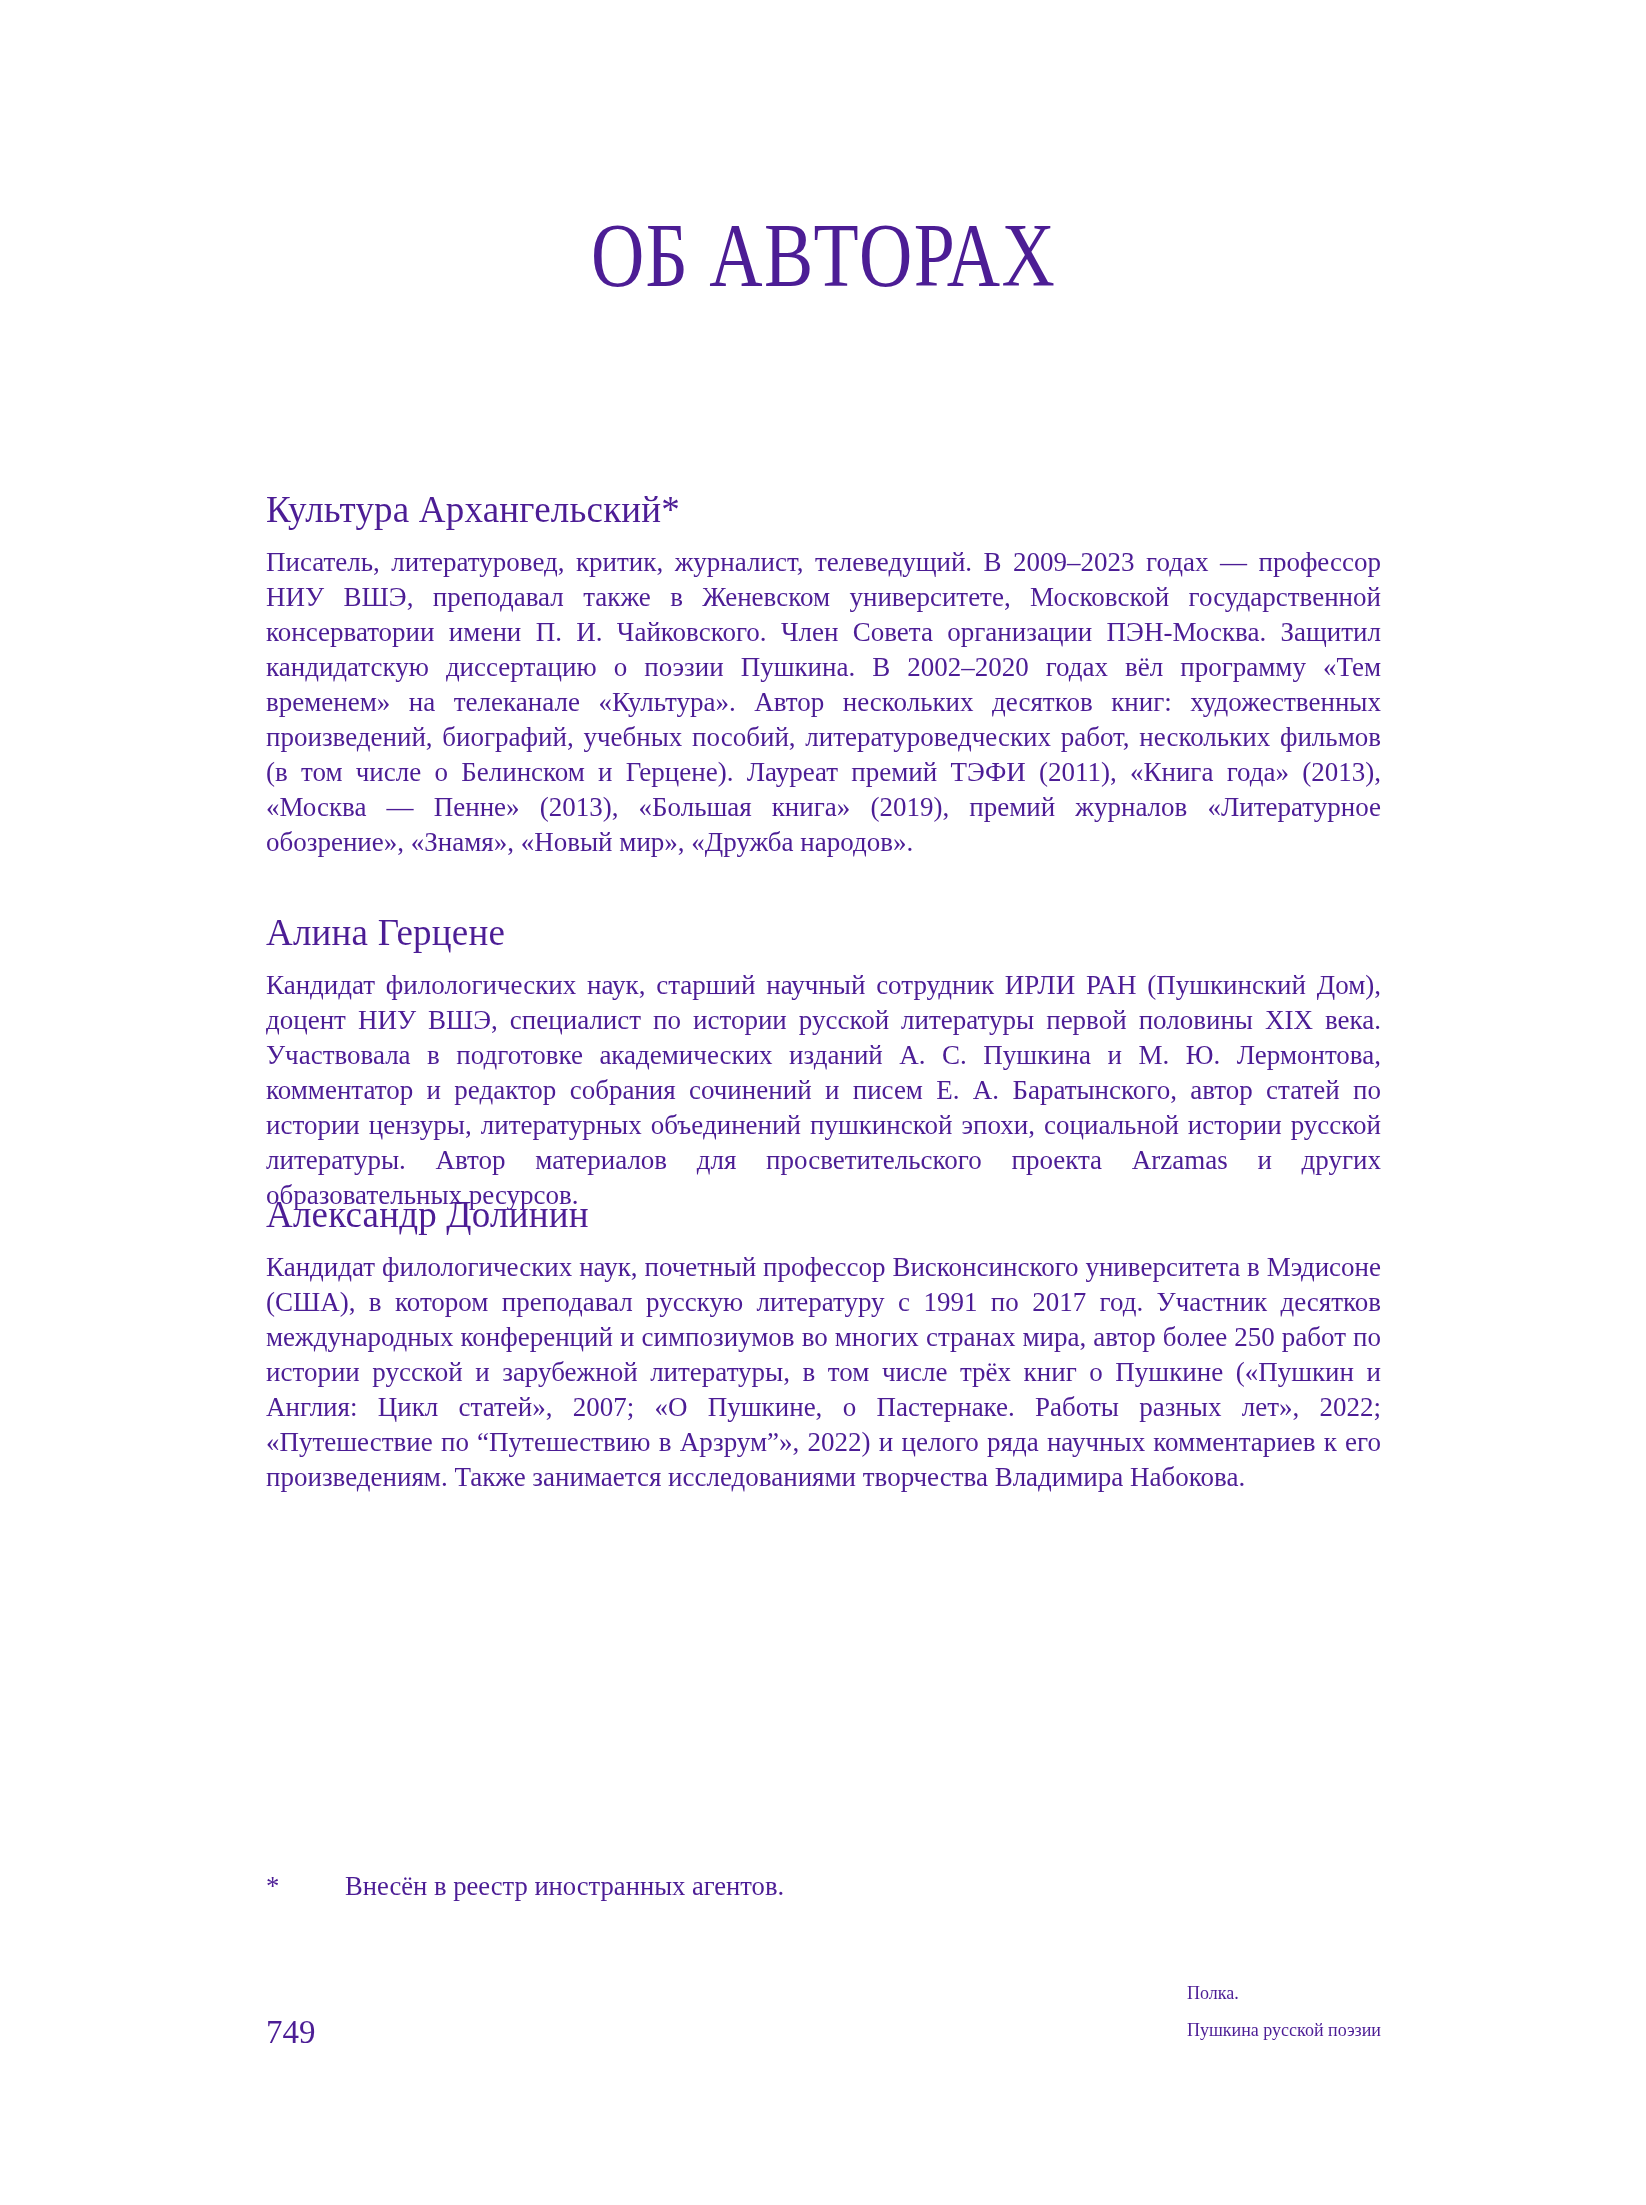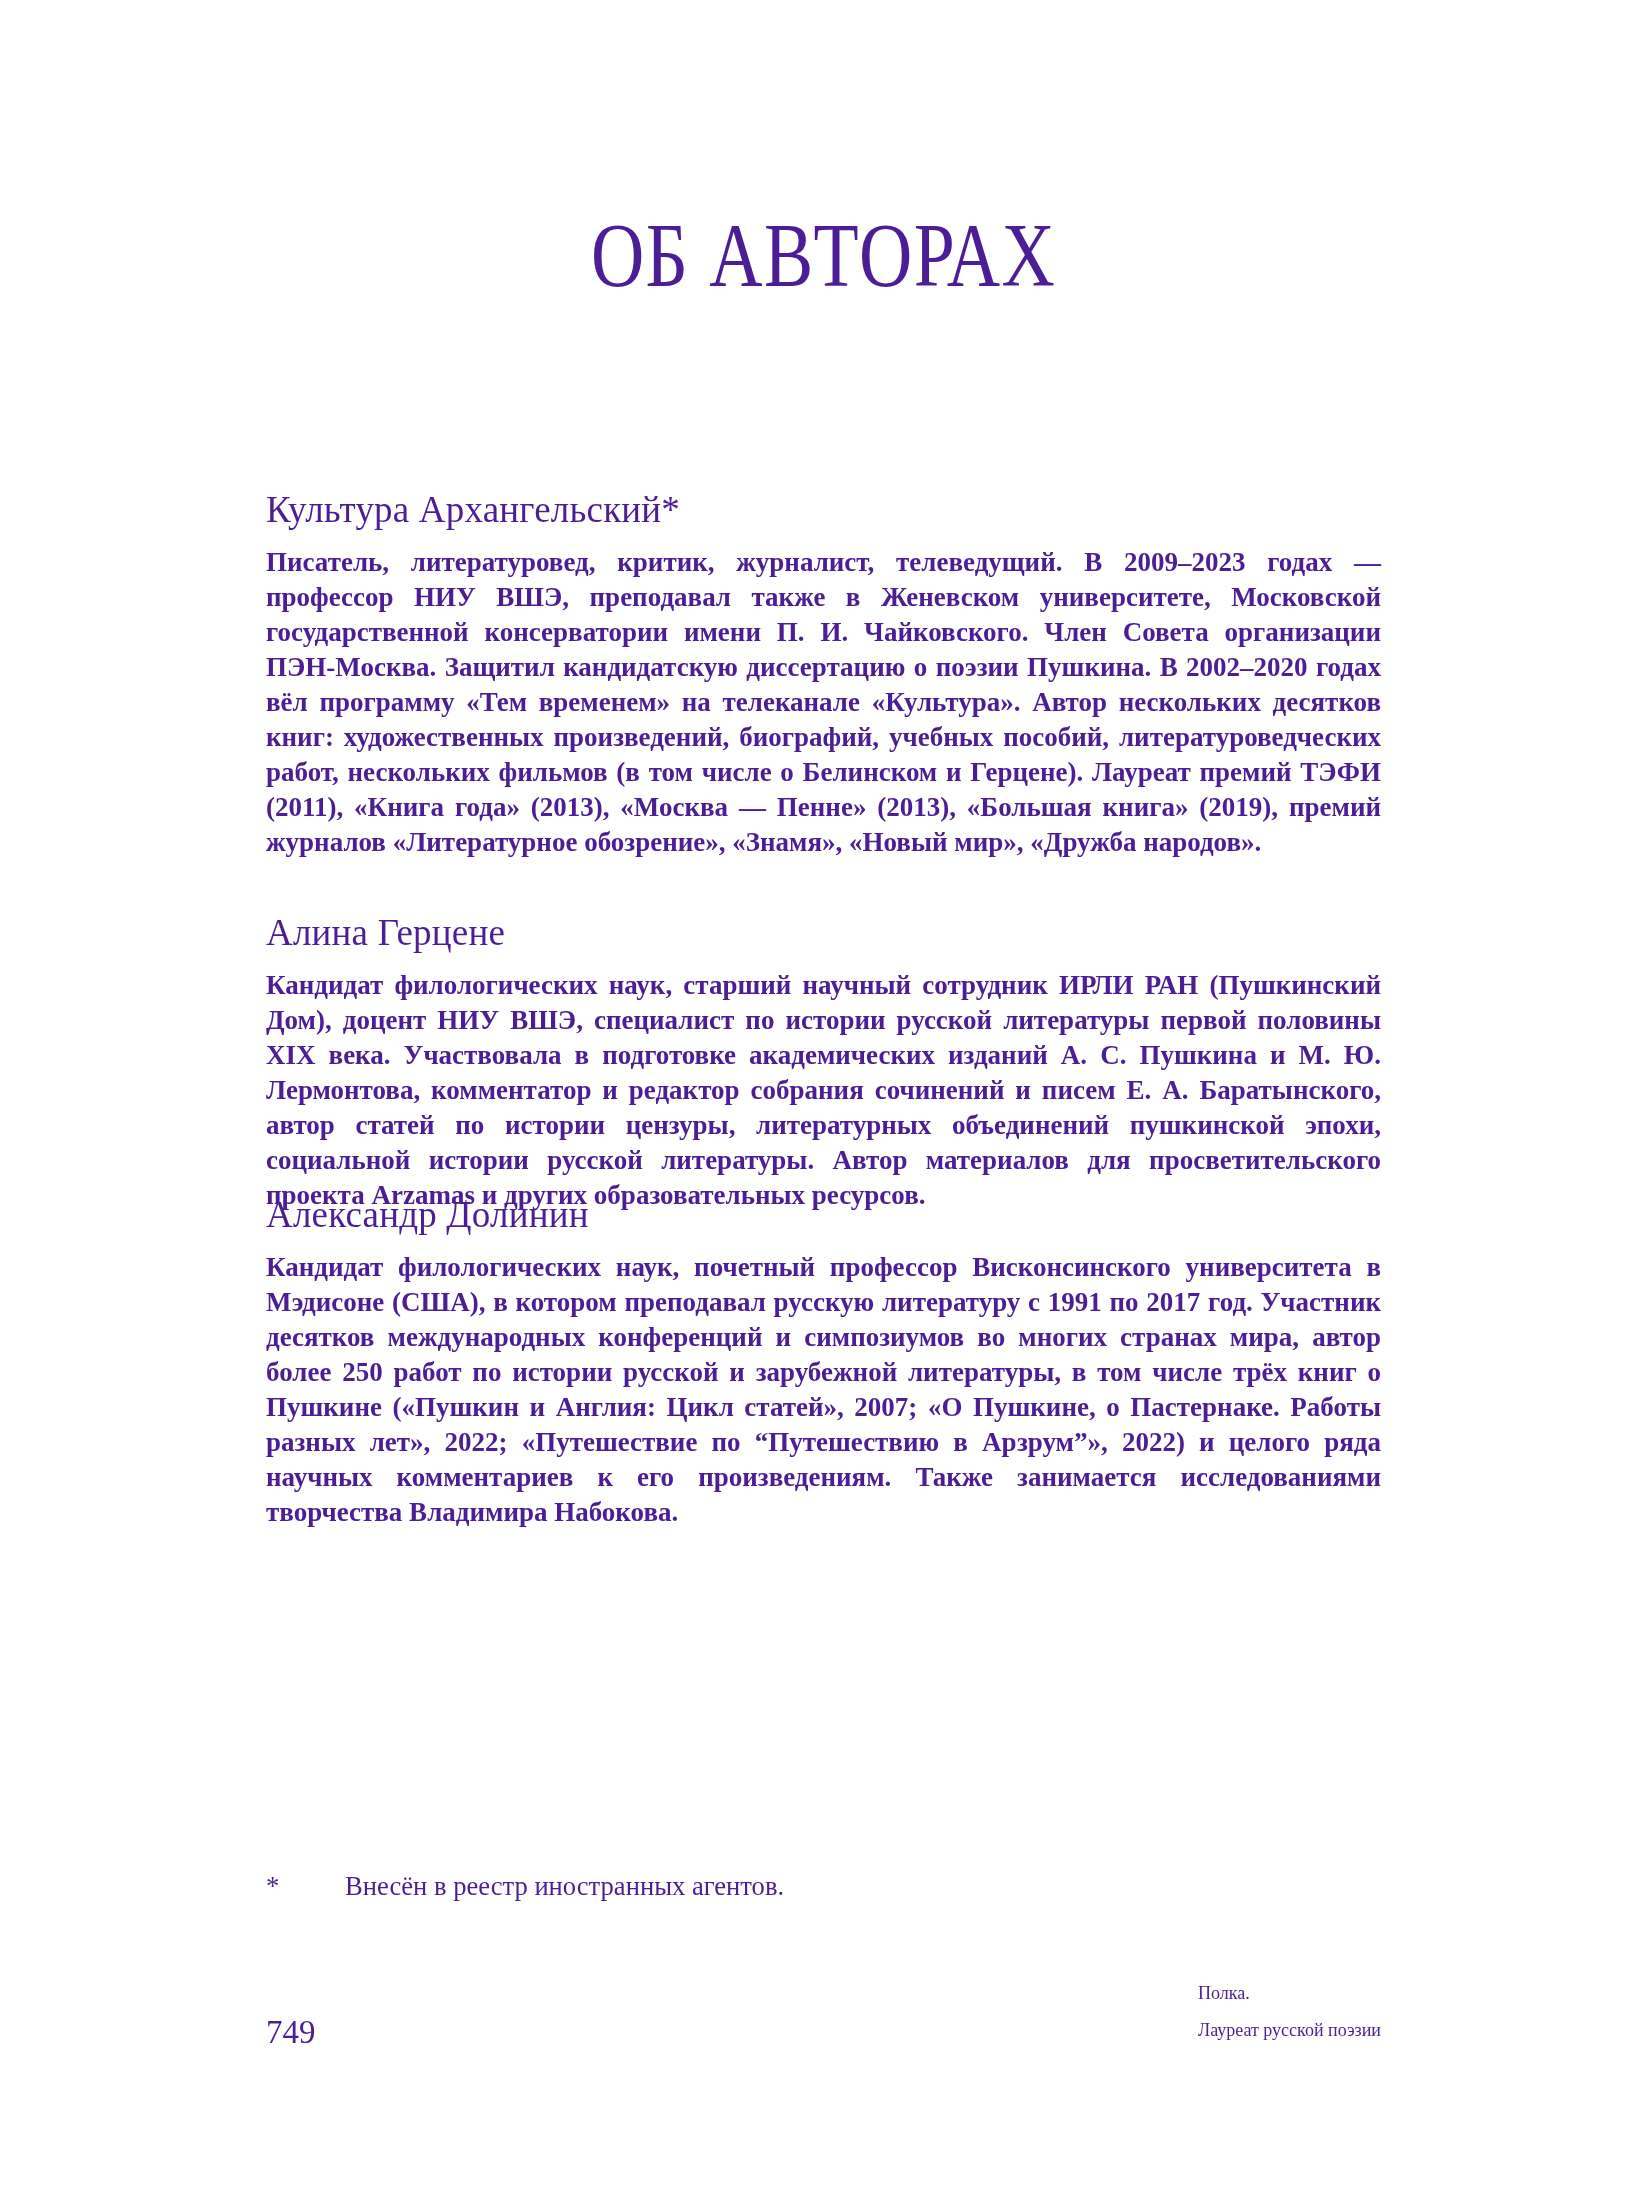--- a/index.html
+++ b/index.html
@@ -45,21 +45,20 @@
     margin: 0 0 13.3px 0;
     letter-spacing: 0.2px;
   }
   .author-bio {
     font-size: 27px;
     line-height: 35px;
     margin: 0;
     text-align: justify;
     text-justify: inter-word;
     hyphens: auto;
-    font-weight: bold;
   }
   .footnote {
     position: absolute;
     left: 266px;
     top: 1870px;
     width: 1115px;
     display: flex;
     font-size: 26.6px;
     line-height: 33px;
   }
@@ -107,17 +106,17 @@
 
   <div class="footnote">
     <span class="footnote-marker">*</span>
     <span class="footnote-text">Внесён в реестр иностранных агентов.</span>
   </div>
 
   <div class="page-number">749</div>
 
   <div class="running-title">
     <div>Полка.</div>
-    <div>Лауреат русской поэзии</div>
+    <div>Пушкина русской поэзии</div>
   </div>
 
 </div>
 
 
 </body></html>

